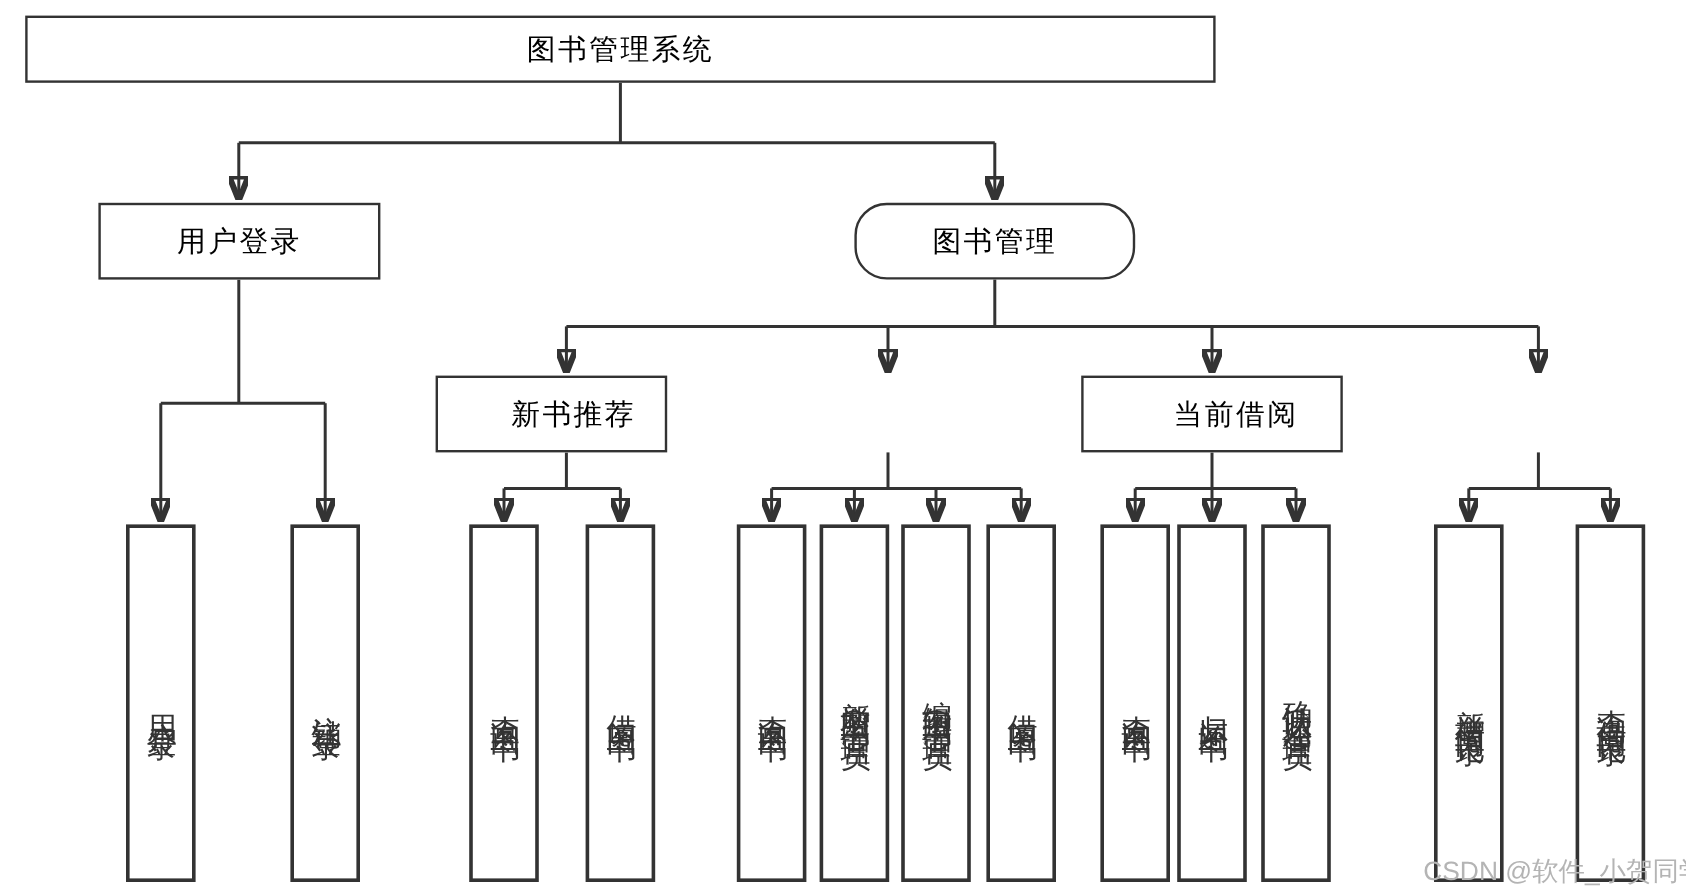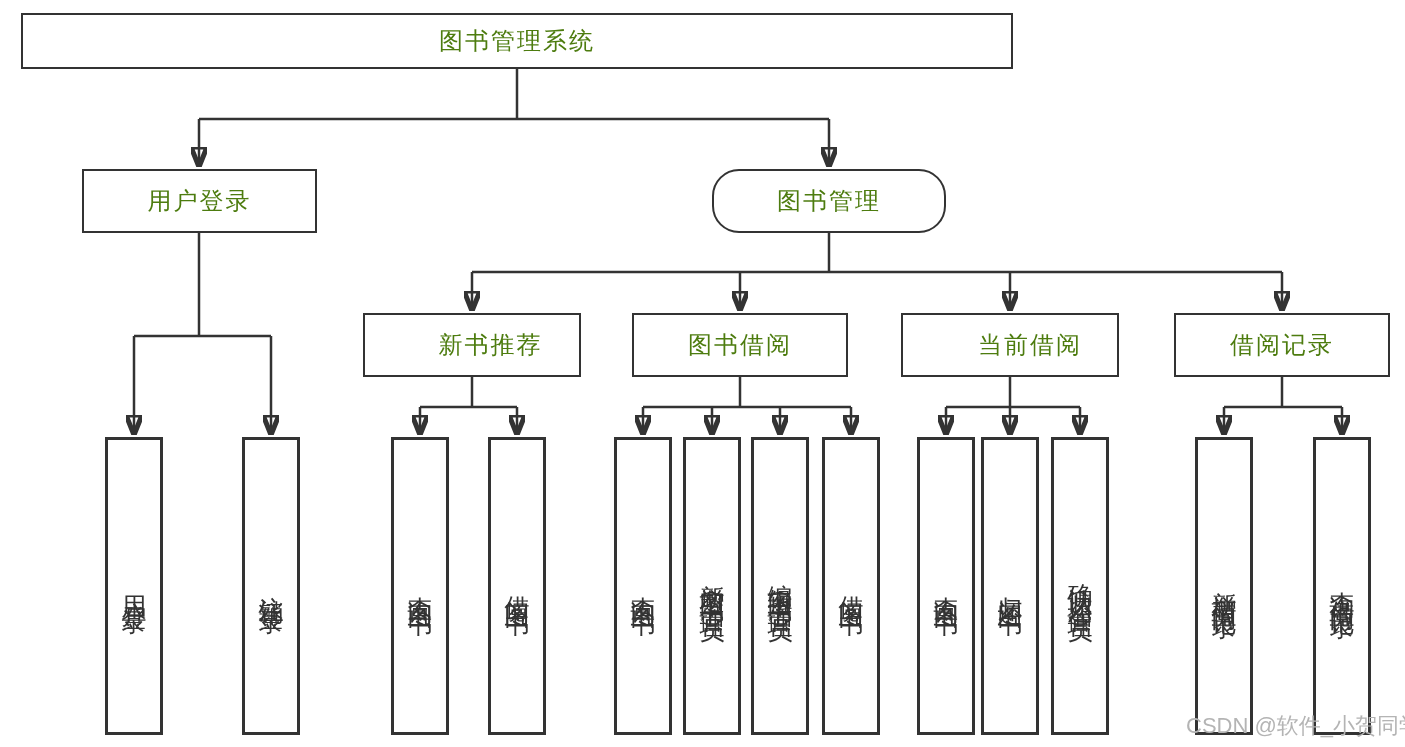--- a/index.html
+++ b/index.html
@@ -30,21 +30,21 @@
     background: #ffffff;
     display: flex;
     align-items: center;
     justify-content: center;
     text-align: center;
   }
   .node--leaf { border-width: 3px; }
   .hlabel {
     font-size: 24px;
     letter-spacing: 2px;
-    color: #4d7c0f;
+    color: #000000;
     white-space: nowrap;
   }
   .vlabel {
     writing-mode: vertical-rl;
     text-orientation: mixed;
     font-size: 25px;
     letter-spacing: 5px;
     color: #333333;
     line-height: 1;
   }
@@ -128,31 +128,25 @@
     <span class="hlabel">图书管理系统</span>
   </div>
 
   <div class="node" style="left:82px; top:169px; width:235px; height:64px;">
     <span class="hlabel">用户登录</span>
   </div>
   <div class="node" style="left:712px; top:169px; width:234px; height:64px;border-radius:27px;">
     <span class="hlabel">图书管理</span>
   </div>
 
-  <div class="node" style="left:363px; top:313px; width:218px; height:64px;padding-left:37px;">
+  <div class="node" style="left:363px; top:313px; width:193px; height:64px;padding-left:37px;">
     <span class="hlabel">新书推荐</span>
-  </div>
-  <div class="node" style="left:632px; top:313px; width:216px; height:64px;">
-    <span class="hlabel">图书借阅</span>
   </div>
   <div class="node" style="left:901px; top:313px; width:218px; height:64px;padding-left:40px;">
     <span class="hlabel">当前借阅</span>
-  </div>
-  <div class="node" style="left:1174px; top:313px; width:216px; height:64px;">
-    <span class="hlabel">借阅记录</span>
   </div>
 
   <div class="node node--leaf" style="left:105px; top:437px; width:58px; height:298px;">
     <span class="vlabel">用户登录</span>
   </div>
   <div class="node node--leaf" style="left:242px; top:437px; width:58px; height:298px;">
     <span class="vlabel">注销登录</span>
   </div>
 
   <div class="node node--leaf" style="left:391px; top:437px; width:58px; height:298px;">

